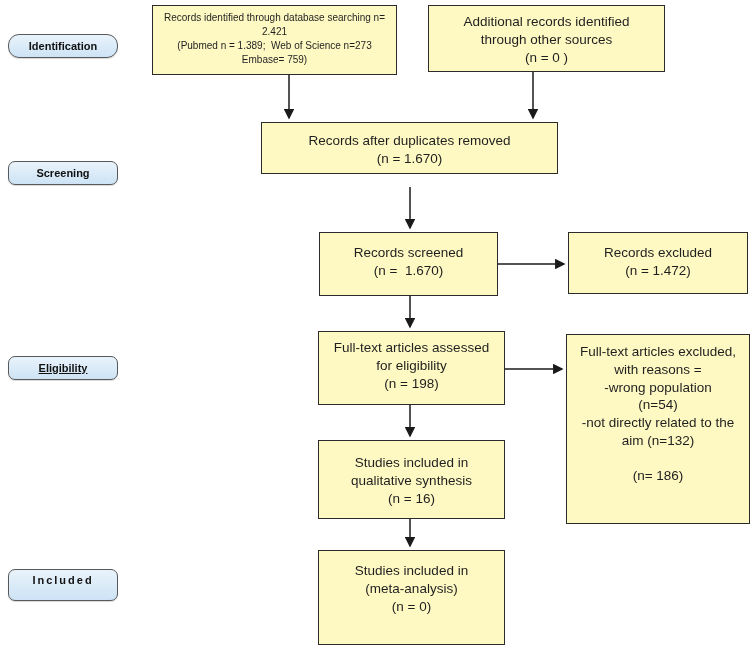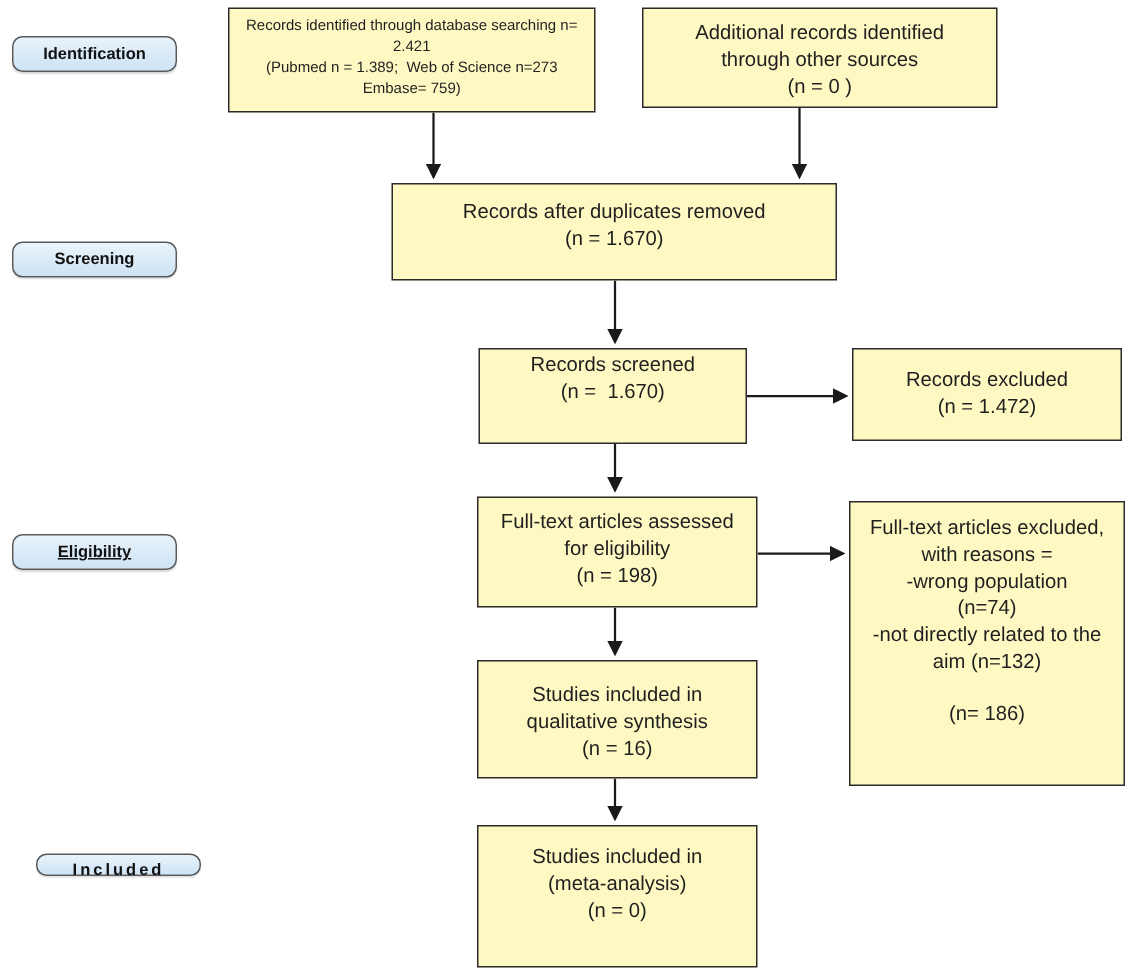--- a/index.html
+++ b/index.html
@@ -21,22 +21,22 @@
     border: 1.5px solid #2b2b2b;
     box-sizing: border-box;
     text-align: center;
     font-size: 13.5px;
     line-height: 1.32;
   }
   .bline { white-space: pre-wrap; min-height: 1.3em; }
 
   .b1 { left: 152px; top: 5px;   width: 245px; height: 70px;  font-size: 10px; padding-top: 5px; line-height: 1.4; }
   .b2 { left: 428px; top: 5px;   width: 237px; height: 67px;  padding-top: 7px; }
-  .b3 { left: 261px; top: 122px; width: 297px; height: 65px;  padding-top: 9px; }
-  .b4 { left: 319px; top: 232px; width: 179px; height: 64px;  padding-top: 1px; }
+  .b3 { left: 261px; top: 122px; width: 297px; height: 52px;  padding-top: 9px; }
+  .b4 { left: 319px; top: 232px; width: 179px; height: 64px;  padding-top: 11px; }
   .b5 { left: 568px; top: 232px; width: 180px; height: 62px;  padding-top: 11px; }
   .b6 { left: 318px; top: 331px; width: 187px; height: 74px;  padding-top: 7px; }
   .b7 { left: 566px; top: 334px; width: 184px; height: 190px; padding-top: 8px; }
   .b8 { left: 318px; top: 440px; width: 187px; height: 79px;  padding-top: 13px; }
   .b9 { left: 318px; top: 550px; width: 187px; height: 95px;  padding-top: 11px; }
 
   
   .stage-label {
     position: absolute;
     left: 8px;
@@ -46,24 +46,24 @@
     border: 1px solid #58595b;
     border-radius: 7px;
     background: linear-gradient(#e9f3fb, #cde3f5);
     font-size: 11px;
     font-weight: 700;
     text-align: center;
     line-height: 22px;
     color: #111111;
     box-shadow: 0 1px 1px rgba(0,0,0,0.15);
   }
-  .sl-identification { top: 24px; }
+  .sl-identification { top: 34px; border-radius: 11px; }
   .sl-screening      { top: 161px; }
   .sl-eligibility    { top: 356px; text-decoration: underline; }
-  .sl-included       { top: 569px; height: 15px; line-height: 21px; letter-spacing: 2px; margin-left: 16px; }
+  .sl-included       { top: 569px; height: 32px; line-height: 21px; letter-spacing: 2px; }
 
   
   #arrows {
     position: absolute;
     left: 0; top: 0;
     width: 753px; height: 650px;
     pointer-events: none;
   }
 </style>
 </head>
@@ -123,21 +123,21 @@
   <div class="box b6">
     <div class="bline">Full-text articles assessed</div>
     <div class="bline">for eligibility</div>
     <div class="bline">(n = 198)</div>
   </div>
 
   <div class="box b7">
     <div class="bline">Full-text articles excluded,</div>
     <div class="bline">with reasons =</div>
     <div class="bline">-wrong population</div>
-    <div class="bline">(n=74)</div>
+    <div class="bline">(n=54)</div>
     <div class="bline">-not directly related to the</div>
     <div class="bline">aim (n=132)</div>
     <div class="bline"></div>
     <div class="bline">(n= 186)</div>
   </div>
 
   <div class="box b8">
     <div class="bline">Studies included in</div>
     <div class="bline">qualitative synthesis</div>
     <div class="bline">(n = 16)</div>

